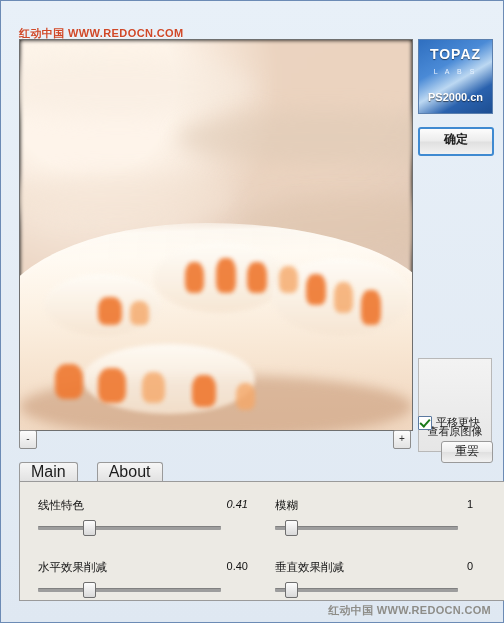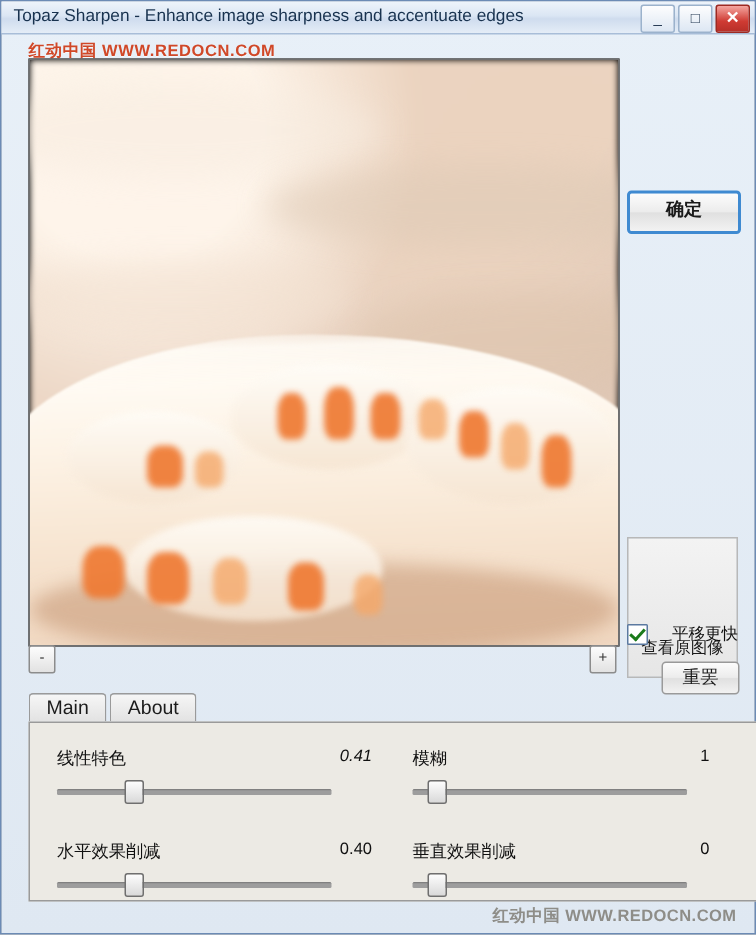--- a/index.html
+++ b/index.html
@@ -136,40 +136,40 @@
   .rbtn.primary{border:2px solid #3f8ad1;line-height:21px;}
   .viewbox{
     position:absolute;left:417px;top:317px;width:74px;height:94px;
     border:1px solid #b8b8b8;
     background:linear-gradient(#f3f3f3,#e6e6e6);
     display:flex;align-items:flex-end;justify-content:center;
     padding-bottom:12px;box-sizing:border-box;
     font-size:11px;color:#1a1a1a;margin-top:40px;
   }
   .chk-row{
-    position:absolute;left:417px;top:414px;display:flex;align-items:center;gap:16px;
+    position:absolute;left:417px;top:414px;display:flex;align-items:center;gap:4px;
   }
   .chkbox{
     width:12px;height:12px;border:1px solid #5b79a0;background:#fff;
     position:relative;border-radius:1px;
   }
   .chkbox:after{
     content:"";position:absolute;left:3px;top:0px;width:4px;height:8px;
     border:solid #1a7a1a;border-width:0 2px 2px 0;transform:rotate(42deg);
   }
   .chk-label{font-size:11px;color:#111;}
   
   .tabstrip{
     position:absolute;left:18px;top:460px;height:20px;display:flex;align-items:flex-end;
   }
   .tab{
-    height:18px;padding:0 11px;margin-right:2px;
+    height:18px;padding:0 11px;margin-right:19px;
     border:1px solid #9a9a9a;border-bottom:none;border-radius:3px 3px 0 0;
     background:linear-gradient(#f6f6f6,#e2e2e2);
-    font-size:13px;line-height:17px;color:#1c1c1c;
+    font-size:16px;line-height:17px;color:#1c1c1c;
   }
   .tab.active{
     height:21px;line-height:20px;
     background:linear-gradient(#ffffff,#f0f0f0);
     font-weight:normal;
   }
   .panel{
     position:absolute;left:18px;top:480px;width:501px;height:120px;
     border:1px solid #9a9a9a;background:#eceae4;
     box-sizing:border-box;
@@ -188,28 +188,20 @@
     position:absolute;top:0;width:11px;height:14px;
     background:linear-gradient(#fdfdfd,#d9d9d9);
     border:1px solid #6f6f6f;border-radius:2px;
   }
 </style>
 </head>
 <body>
 
 <div class="window">
 
-  <div class="titlebar">
-    <div class="title-text">Topaz Sharpen - Enhance image sharpness and accentuate edges</div>
-    <div class="win-buttons">
-      <div class="win-btn">_</div>
-      <div class="win-btn">□</div>
-      <div class="win-btn close">✕</div>
-    </div>
-  </div>
 
   <div class="wm-top">红动中国 WWW.REDOCN.COM</div>
 
   <div class="preview-frame">
     <div class="preview-img">
       <div class="bg-sand"></div>
       <div class="sand-streak" style="left:-10%;top:4%;width:70%;height:16%;background:#f7ece0;"></div>
       <div class="sand-streak" style="left:40%;top:18%;width:75%;height:14%;background:#decab6;"></div>
       <div class="sand-streak" style="left:-5%;top:34%;width:60%;height:13%;background:#f3e2d2;"></div>
       <div class="sand-streak" style="left:55%;top:40%;width:60%;height:15%;background:#dec5ae;"></div>
@@ -239,20 +231,25 @@
       <div class="stripe" style="left:44%;top:86%;width:6%;height:8%;"></div>
       <div class="stripe pale" style="left:55%;top:88%;width:5%;height:7%;"></div>
     </div>
   </div>
 
   <div class="zoombar">
     <div class="zoom-btn minus">-</div>
     <div class="zoom-btn plus">+</div>
   </div>
 
+  <div class="logo">
+    <div class="logo-top">TOPAZ</div>
+    <div class="logo-mid">L A B S</div>
+    <div class="logo-bot">PS2000.cn</div>
+  </div>
 
   <div class="rbtn primary" style="top:126px;font-weight:bold;">确定</div>
 
   <div class="viewbox">查看原图像</div>
 
   <div class="chk-row">
     <div class="chkbox"></div>
     <div class="chk-label">平移更快</div>
   </div>
 

